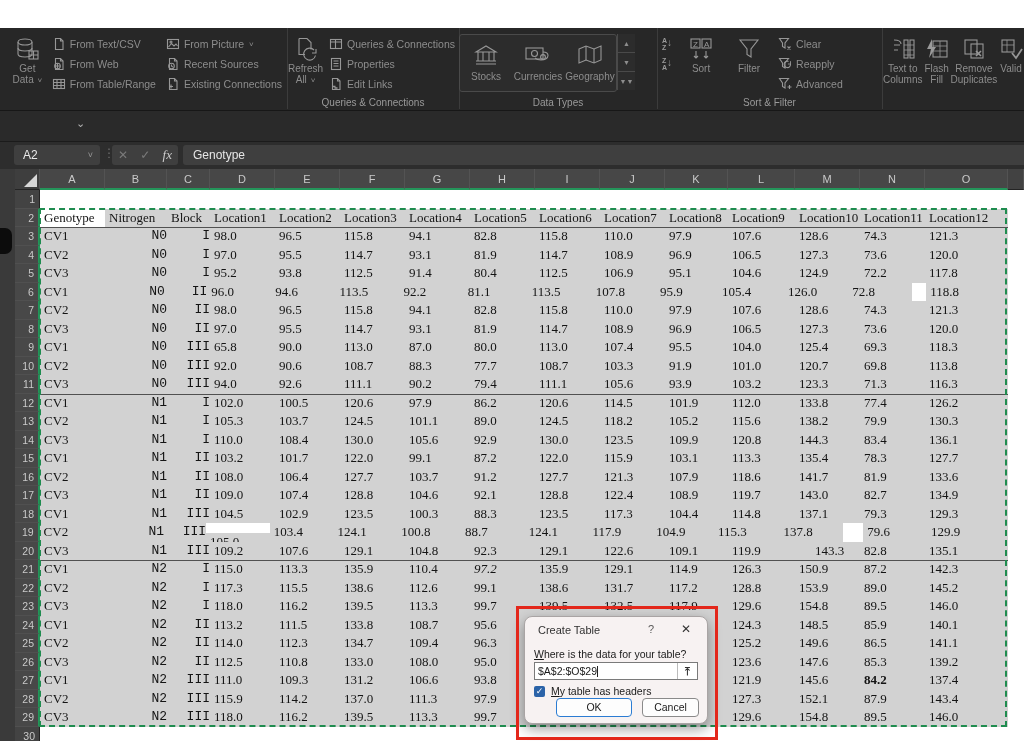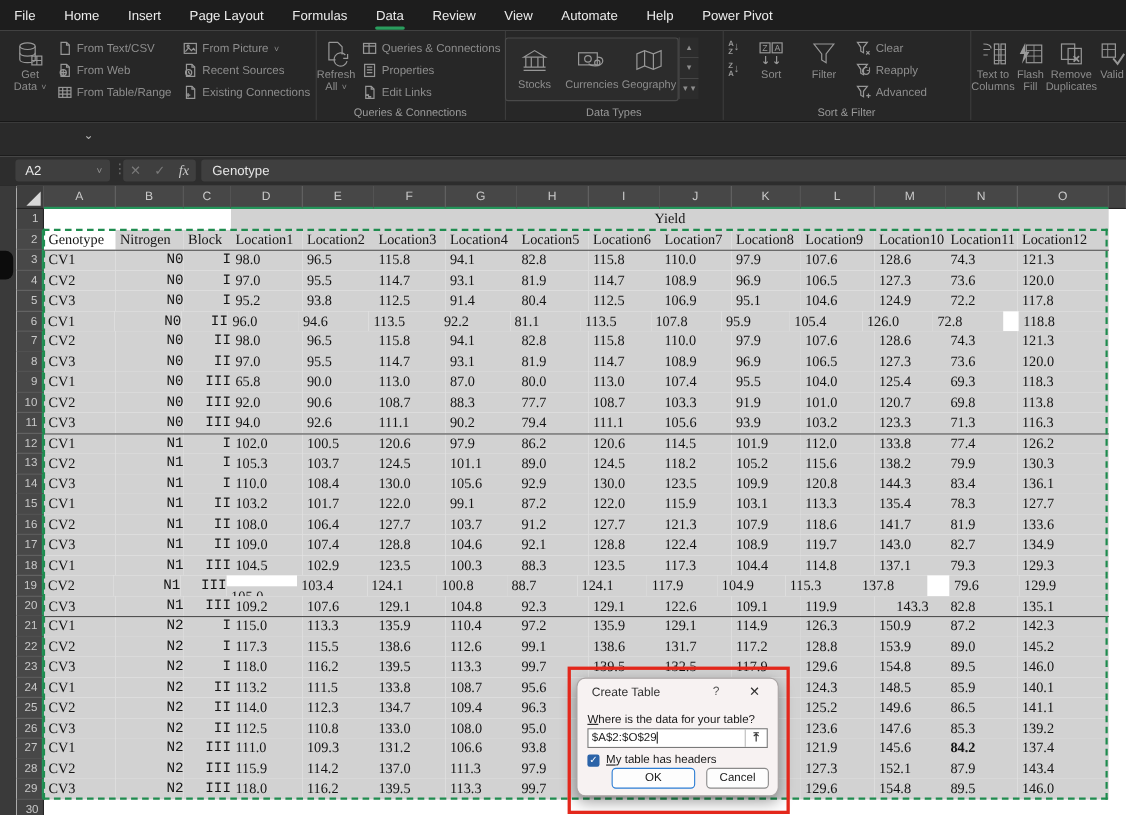--- a/index.html
+++ b/index.html
@@ -100,33 +100,20 @@
   #dlg-cancel{position:absolute;left:117px;top:81px;width:57px;height:19px;background:#fdfdfd;
       border:1px solid #8a8a8a;border-radius:4px;text-align:center;line-height:17px;box-sizing:border-box;}
   #redrect{position:absolute;left:516px;top:606px;width:196px;height:128px;border:3px solid #e3271b;
       z-index:30;pointer-events:none;}
 </style>
 </head>
 <body>
 
 <div id="app">
 
-  <div id="tabrow">
-      <div class="tab">File</div>
-      <div class="tab">Home</div>
-      <div class="tab">Insert</div>
-      <div class="tab">Page Layout</div>
-      <div class="tab">Formulas</div>
-      <div class="tab active">Data</div>
-      <div class="tab">Review</div>
-      <div class="tab">View</div>
-      <div class="tab">Automate</div>
-      <div class="tab">Help</div>
-      <div class="tab">Power Pivot</div>
-    </div>
 
   <div id="ribbon">
       <div class="rbn-group" style="left: 8px; width: 279px;">
         <div class="rbn-items">
           <div class="big-btn">
             <div class="bigicon">
               <svg class="ic" width="26" height="26" viewBox="0 0 26 26">
                 <ellipse cx="11" cy="6" rx="7" ry="3"></ellipse>
                 <path d="M4 6v12c0 1.7 3.1 3 7 3s7-1.3 7-3V6"></path>
                 <path d="M4 12c0 1.7 3.1 3 7 3s7-1.3 7-3"></path>
@@ -453,21 +440,20 @@
         <div class="ch selc" style="width: 65px; height: 21px;">M</div>
         <div class="ch selc" style="width: 65px; height: 21px;">N</div>
         <div class="ch selc" style="width: 83px; height: 21px;">O</div>
         <div class="ch" style="width: 16px; height: 21px;"></div>
       </div>
       <div class="grow">
         <div class="rh">1</div>
         <div class="cell" style="width: 65px;"></div>
         <div class="cell" style="width: 62px;"></div>
         <div class="cell" style="width: 43px;"></div>
-        <div class="cell yield-merge" style="width: 798px;">Yield</div>
         <div class="cell" style="width: 16px;"></div>
       </div>
       <div class="grow">
         <div class="rh selr">2</div>
         <div class="cell" style="width: 65px;">Genotype</div>
         <div class="cell sel" style="width: 62px;">Nitrogen</div>
         <div class="cell sel" style="width: 43px;">Block</div>
         <div class="cell sel" style="width: 65px;">Location1</div>
         <div class="cell sel" style="width: 65px;">Location2</div>
         <div class="cell sel" style="width: 65px;">Location3</div>
@@ -826,21 +812,21 @@
       </div>
       <div class="grow">
         <div class="rh selr">21</div>
         <div class="cell sel" style="width: 65px;">CV1</div>
         <div class="cell sel ctr" style="width: 62px;">N2</div>
         <div class="cell sel ctr" style="width: 43px;">I</div>
         <div class="cell sel" style="width: 65px;">115.0</div>
         <div class="cell sel" style="width: 65px;">113.3</div>
         <div class="cell sel" style="width: 65px;">135.9</div>
         <div class="cell sel" style="width: 65px;">110.4</div>
-        <div class="cell sel" style="width: 65px;">97.2</div>
+        <div class="cell sel" style="width: 65px; font-style: italic;">97.2</div>
         <div class="cell sel" style="width: 65px;">135.9</div>
         <div class="cell sel" style="width: 65px;">129.1</div>
         <div class="cell sel" style="width: 63px;">114.9</div>
         <div class="cell sel" style="width: 67px;">126.3</div>
         <div class="cell sel" style="width: 65px;">150.9</div>
         <div class="cell sel" style="width: 65px;">87.2</div>
         <div class="cell sel" style="width: 83px;">142.3</div>
         <div class="cell" style="width: 16px;"></div>
       </div>
       <div class="grow">

